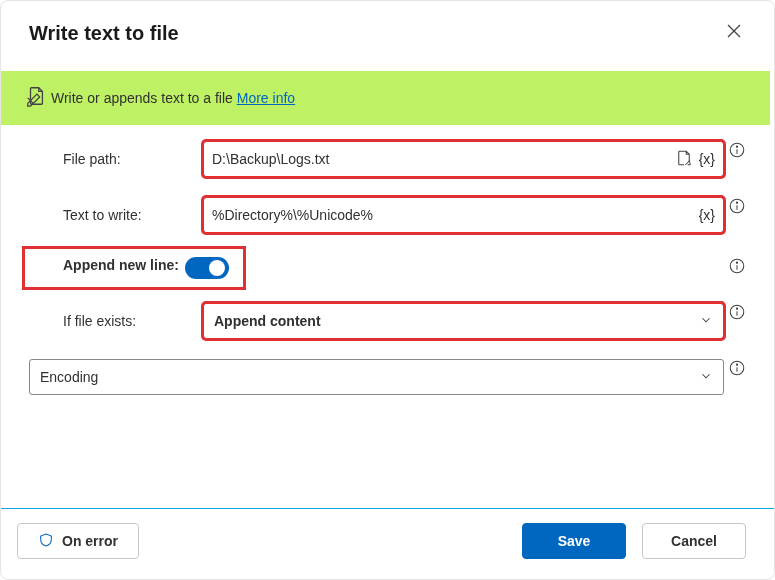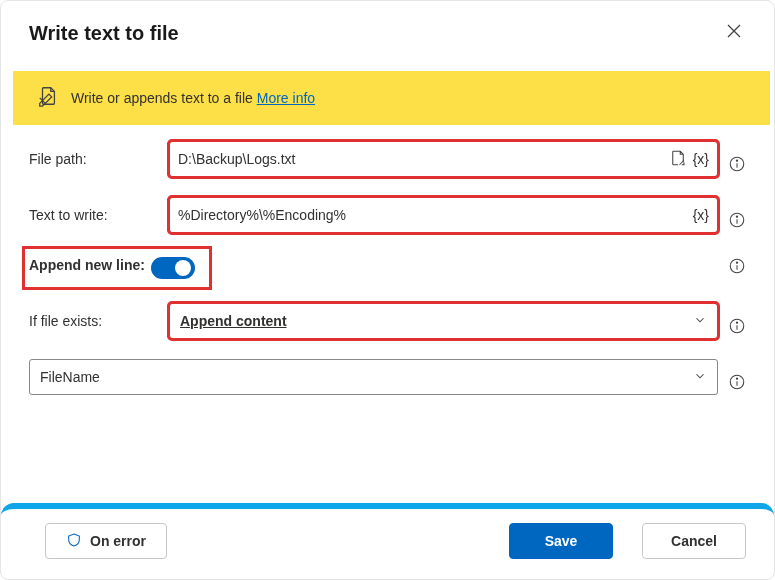--- a/index.html
+++ b/index.html
@@ -29,26 +29,26 @@
       font-size: 20px;
       font-weight: 600;
       color: #1a1a1a;
     }
     .close-btn {
       cursor: pointer;
       color: #424242;
       padding: 4px;
     }
     .info-banner {
-      background: #fde047;
-      margin: 14px 4px 2px 12px;
+      background: #bef264;
+      margin: 14px 4px 2px 0;
       padding: 14px 24px;
       display: flex;
       align-items: center;
-      gap: 12px;
+      gap: 4px;
     }
     .info-banner .banner-icon { color: #424242; flex-shrink: 0; }
     .banner-text { font-size: 14px; color: #323130; }
     .more-link { color: #0067c0; text-decoration: underline; font-size: 14px; }
     .section-title {
       font-size: 20px;
       font-weight: 400;
       color: #323130;
       padding: 26px 28px 8px 28px;
     }
@@ -60,26 +60,27 @@
       display: flex;
       align-items: center;
       gap: 10px;
       padding: 10px 0;
     }
     .label {
       width: 130px;
       font-size: 14px;
       color: #323130;
       flex-shrink: 0;
+      margin-left: 34px;
     }
     .field-wrap {
       flex: 1;
       display: flex;
-      align-items: flex-end;
-      gap: 10px;
+      align-items: flex-start;
+      gap: 4px;
     }
     .input-box {
       flex: 1;
       height: 36px;
       border: 1px solid #8a8886;
       border-radius: 3px;
       display: flex;
       align-items: center;
       padding: 0 8px;
       font-size: 14px;
@@ -124,45 +125,44 @@
       align-items: center;
       justify-content: space-between;
       padding: 0 10px;
       font-size: 14px;
       color: #323130;
       background: #fff;
       cursor: pointer;
       font-weight: 600;
     }
     .select-box.normal { font-weight: 400; }
-    .select-box.hl { outline: 3px solid #e03030; outline-offset: -1px; text-decoration: underline; }
+    .select-box.hl { outline: 3px solid #e03030; outline-offset: -1px; }
     .chevron { color: #424242; }
     .footer {
       display: flex;
       justify-content: space-between;
       align-items: center;
-      padding: 14px 28px 20px 44px;
-      border-top: 6px solid #0ea5e9;
-      border-radius: 13px;
+      padding: 14px 28px 20px 16px;
+      border-top: 1px solid #0ea5e9;
     }
     .btn {
       height: 36px;
       padding: 0 20px;
       border-radius: 4px;
       font-size: 14px;
       cursor: pointer;
       display: inline-flex;
       align-items: center;
       justify-content: center;
       gap: 8px;
       font-weight: 600;
     }
     .btn-outline { border: 1px solid #c7c7c7; background: #fff; color: #323130; }
     .btn-primary { border: 1px solid #0067c0; background: #0067c0; color: #fff; min-width: 104px; }
-    .footer-right { display: flex; gap: 29px; justify-content: center; }
+    .footer-right { display: flex; gap: 16px; justify-content: center; }
     .shield { color: #0067c0; }
   </style>
 </head>
 <body>
 
 <div class="dialog">
 
   <div class="header">
     <div class="title">Write text to file</div>
     <div class="close-btn">
@@ -208,21 +208,21 @@
               <circle cx="12" cy="7.5" r="0.8" fill="currentColor"></circle>
             </svg>
         </span>
       </div>
     </div>
 
     <div class="row">
       <div class="label">Text to write:</div>
       <div class="field-wrap">
         <div class="input-box hl">
-          <span class="input-text">%Directory%\%Encoding%</span>
+          <span class="input-text">%Directory%\%Unicode%</span>
           <span class="var-brace">{x}</span>
         </div>
         <span class="info-icon">
           <svg width="18" height="18" viewBox="0 0 24 24" fill="none" stroke="currentColor" stroke-width="1.4">
               <circle cx="12" cy="12" r="9"></circle>
               <line x1="12" y1="11" x2="12" y2="17"></line>
               <circle cx="12" cy="7.5" r="0.8" fill="currentColor"></circle>
             </svg>
         </span>
       </div>
@@ -261,21 +261,21 @@
               <line x1="12" y1="11" x2="12" y2="17"></line>
               <circle cx="12" cy="7.5" r="0.8" fill="currentColor"></circle>
             </svg>
         </span>
       </div>
     </div>
 
     <div class="row">
       <div class="field-wrap">
         <div class="select-box normal">
-          <span>FileName</span>
+          <span>Encoding</span>
           <span class="chevron">
             <svg width="14" height="14" viewBox="0 0 24 24" fill="none" stroke="currentColor" stroke-width="1.8">
                 <path d="M6 9l6 6 6-6"></path>
               </svg>
           </span>
         </div>
         <span class="info-icon">
           <svg width="18" height="18" viewBox="0 0 24 24" fill="none" stroke="currentColor" stroke-width="1.4">
               <circle cx="12" cy="12" r="9"></circle>
               <line x1="12" y1="11" x2="12" y2="17"></line>

